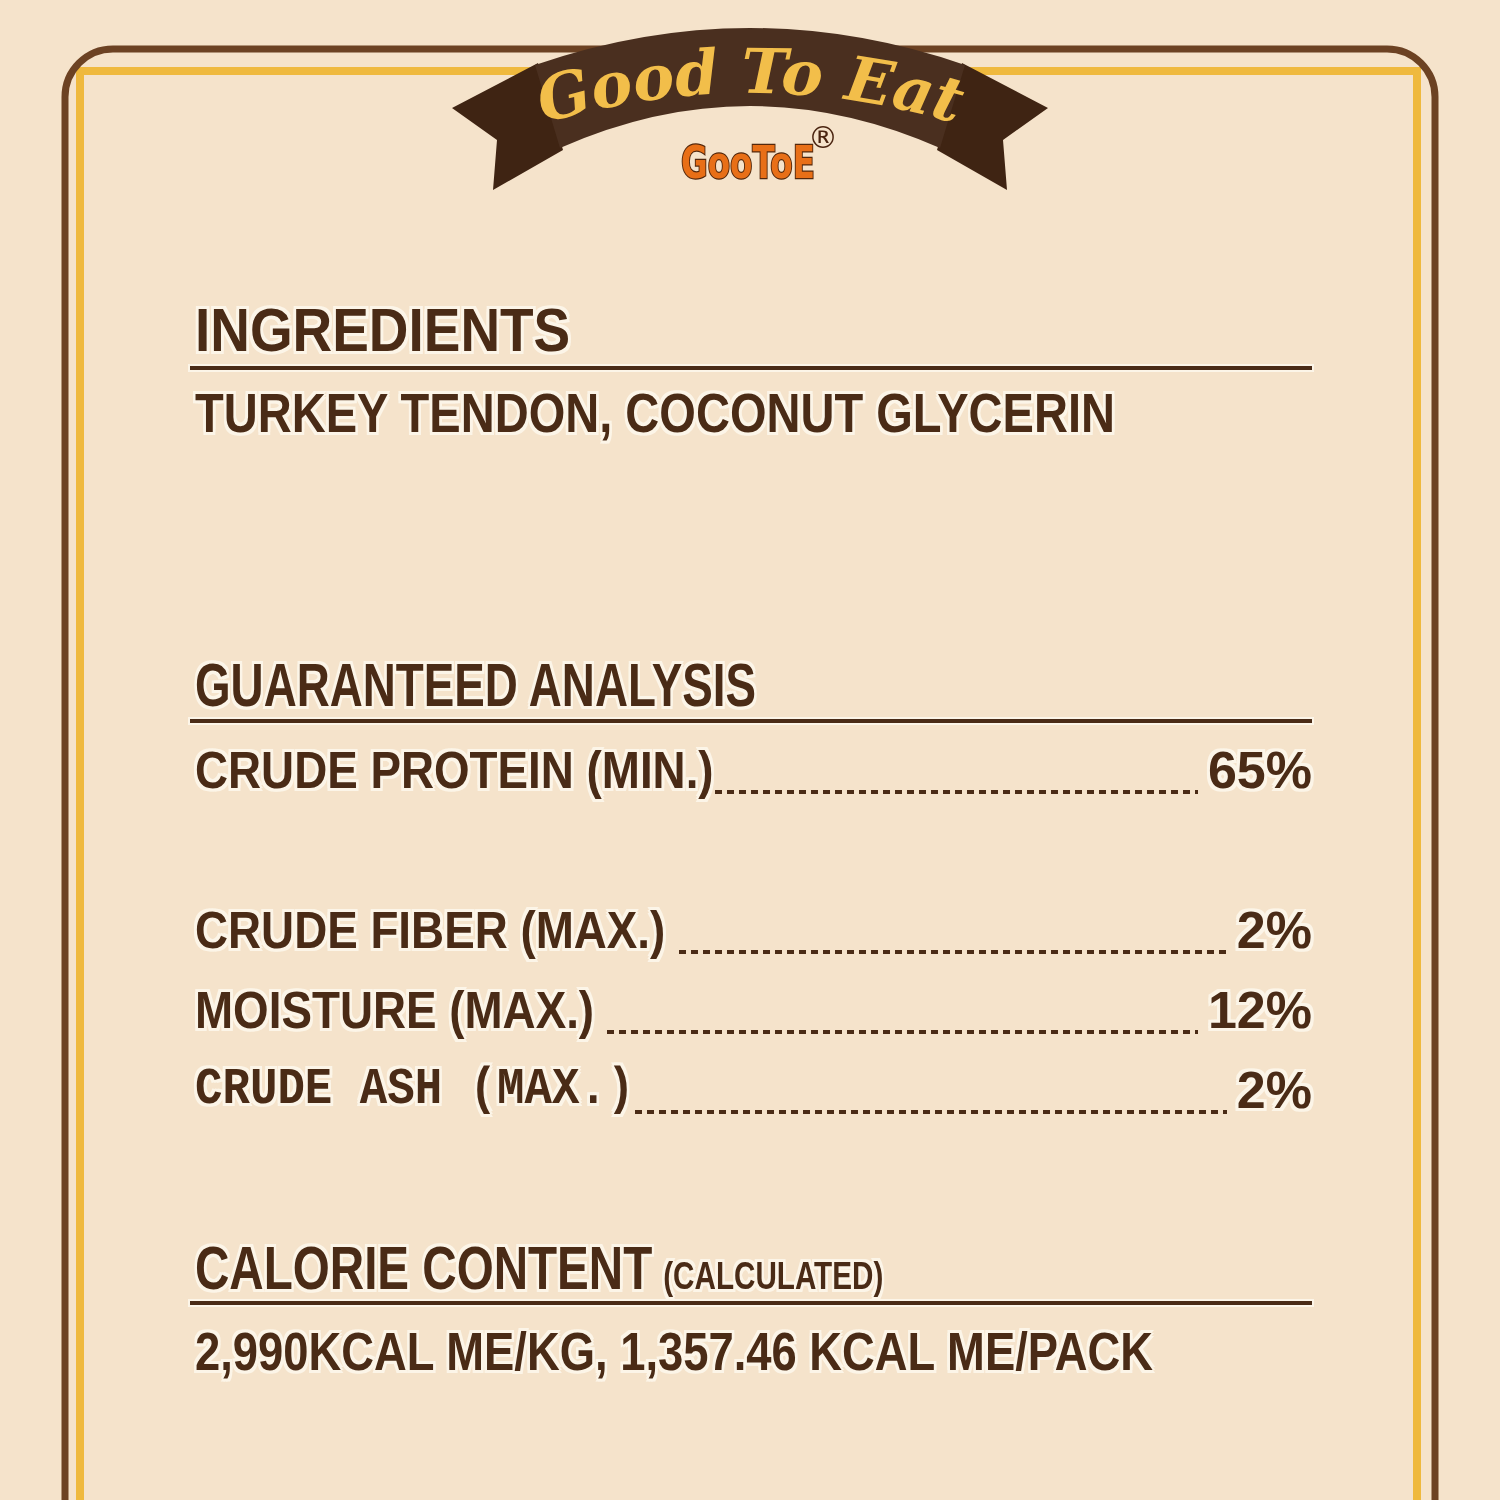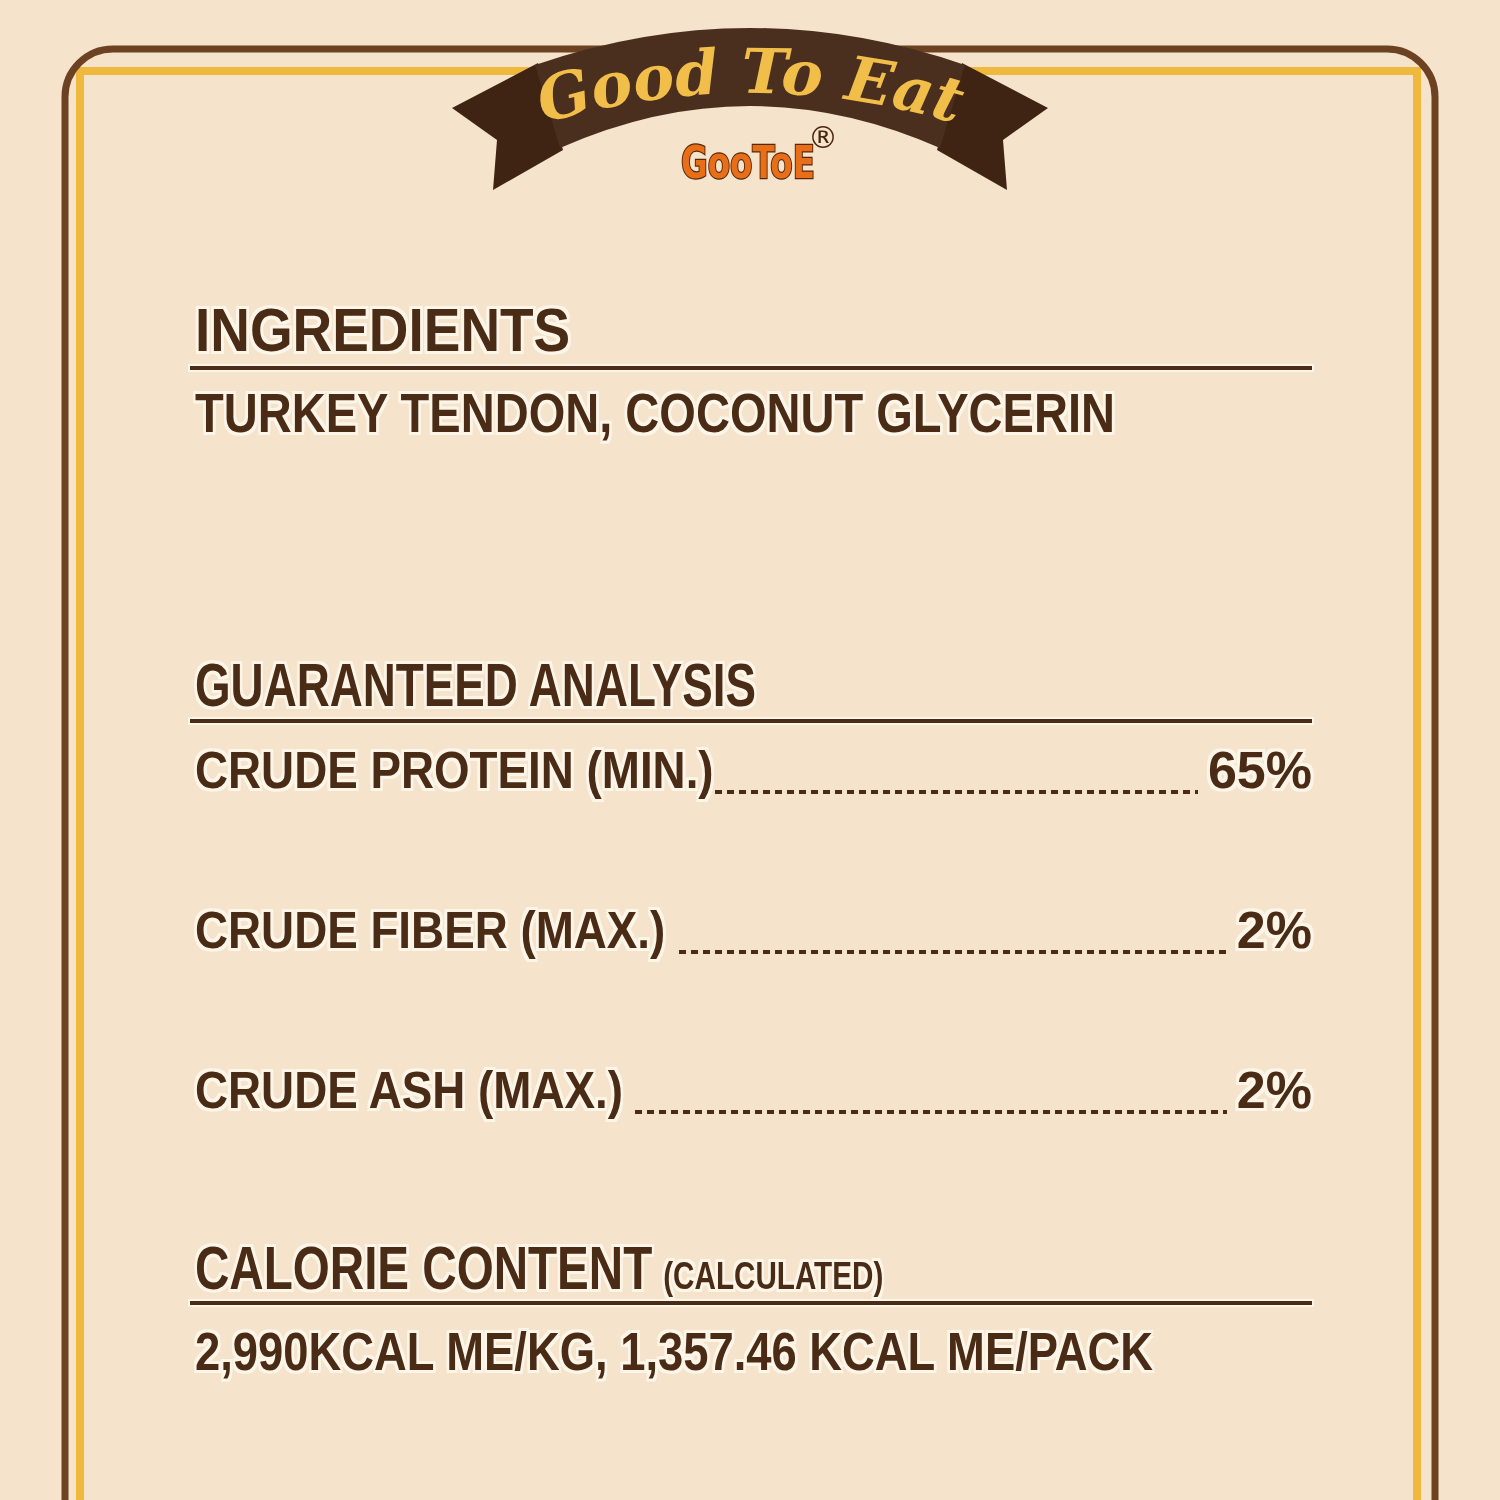--- a/index.html
+++ b/index.html
@@ -86,23 +86,28 @@
     <span class="val halo">65%</span>
   </div>
 
 
   <div class="ga-row" style="top:904px">
     <div class="lblwrap" style="width: 472px;"><span class="lbl halo" style="transform: scaleX(0.88); transform-origin: left center;">CRUDE FIBER (MAX.)</span></div>
     <div class="leader"></div>
     <span class="val halo">2%</span>
   </div>
 
+  <div class="ga-row" style="top:984px">
+    <div class="lblwrap" style="width: 399.52px;"><span class="lbl halo" style="transform: scaleX(0.88); transform-origin: left center;">MOISTURE (MAX.)</span></div>
+    <div class="leader"></div>
+    <span class="val halo">12%</span>
+  </div>
 
   <div class="ga-row" style="top:1064px">
-    <div class="lblwrap" style="width: 427.68px;"><span class="lbl halo" style="transform: scaleX(0.88); transform-origin: left center;">CRUDE ASH (MAX.)</span></div>
+    <div class="lblwrap" style="width: 427.68px; font-family: Liberation Mono, monospace;"><span class="lbl halo" style="transform: scaleX(0.88); transform-origin: left center;">CRUDE ASH (MAX.)</span></div>
     <div class="leader"></div>
     <span class="val halo">2%</span>
   </div>
 
   <div class="h1 halo" style="top:1238px">
     <span style="display: inline-block; white-space: nowrap; transform: scaleX(0.78); transform-origin: left center;">
       <span>CALORIE CONTENT</span><span class="cal-qualifier">(CALCULATED)</span>
     </span>
   </div>
   <div class="rule" style="top:1301px"></div>

